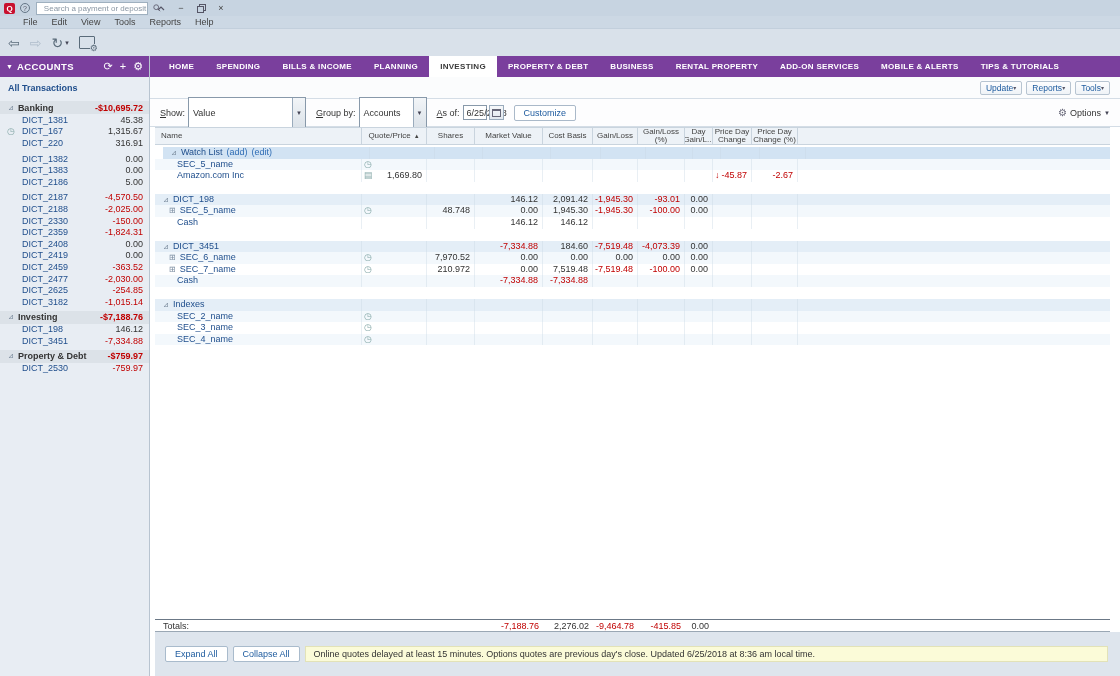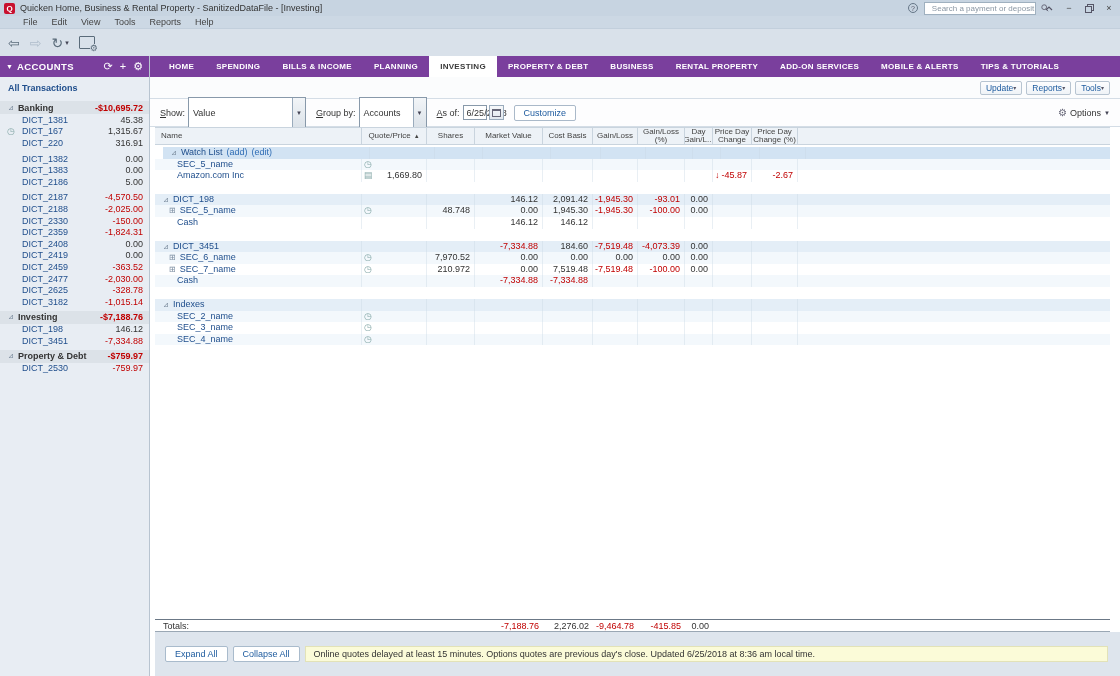--- a/index.html
+++ b/index.html
@@ -146,21 +146,20 @@
   .statusstrip { flex:1; height:16px; background:#fbfbd8; border:1px solid #e2e2b8; display:flex; align-items:center;
                  padding-left:8px; font-size:9px; color:#333; white-space:nowrap; overflow:hidden; }
 </style>
 </head>
 <body>
 
 <div class="app">
 
   <div class="titlebar">
     <div class="qlogo">Q</div>
-    <div class="titletext">Quicken Home, Business &amp; Rental Property - SanitizedDataFile - [Investing]</div>
     <div class="tb-right">
       <div class="helpcirc">?</div>
       <div class="searchbox">
         <input type="text" placeholder="Search a payment or deposit" style="">
         <span class="mag">
           <svg width="8" height="8" viewBox="0 0 10 10">
               <circle cx="4" cy="4" r="3" fill="none" stroke="#667" stroke-width="1.2"></circle>
               <line x1="6.2" y1="6.2" x2="9" y2="9" stroke="#667" stroke-width="1.2"></line>
             </svg>
         </span>
@@ -271,21 +270,21 @@
           <div class="sacct">
             <span class="aname">DICT_2459</span>
             <span class="aval neg">-363.52</span>
           </div>
           <div class="sacct">
             <span class="aname">DICT_2477</span>
             <span class="aval neg">-2,030.00</span>
           </div>
           <div class="sacct">
             <span class="aname">DICT_2625</span>
-            <span class="aval neg">-328.78</span>
+            <span class="aval neg">-254.85</span>
           </div>
           <div class="sacct">
             <span class="aname">DICT_3182</span>
             <span class="aval neg">-1,015.14</span>
           </div>
           <div class="sgroup">
             <span class="exp">⊿</span>
             <span class="gname">Investing</span>
             <span class="gval neg">-$7,188.76</span>
           </div>

